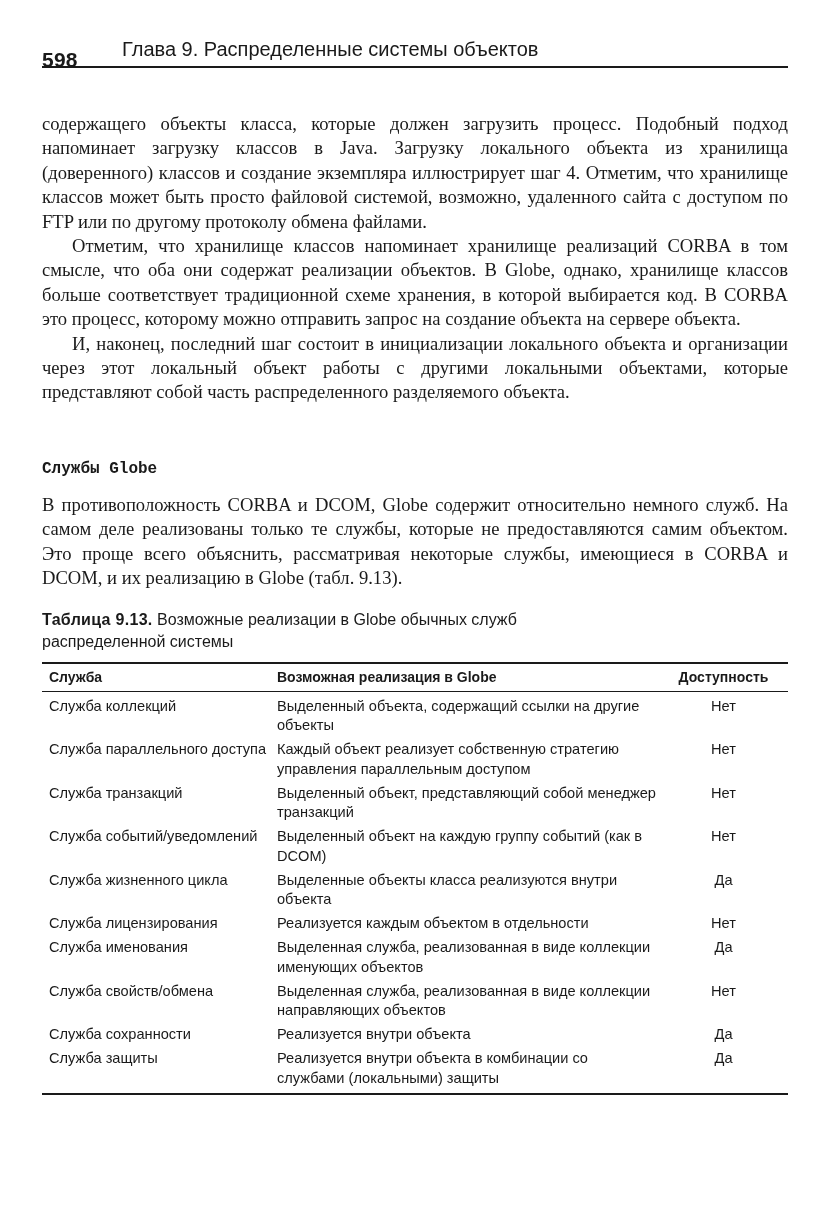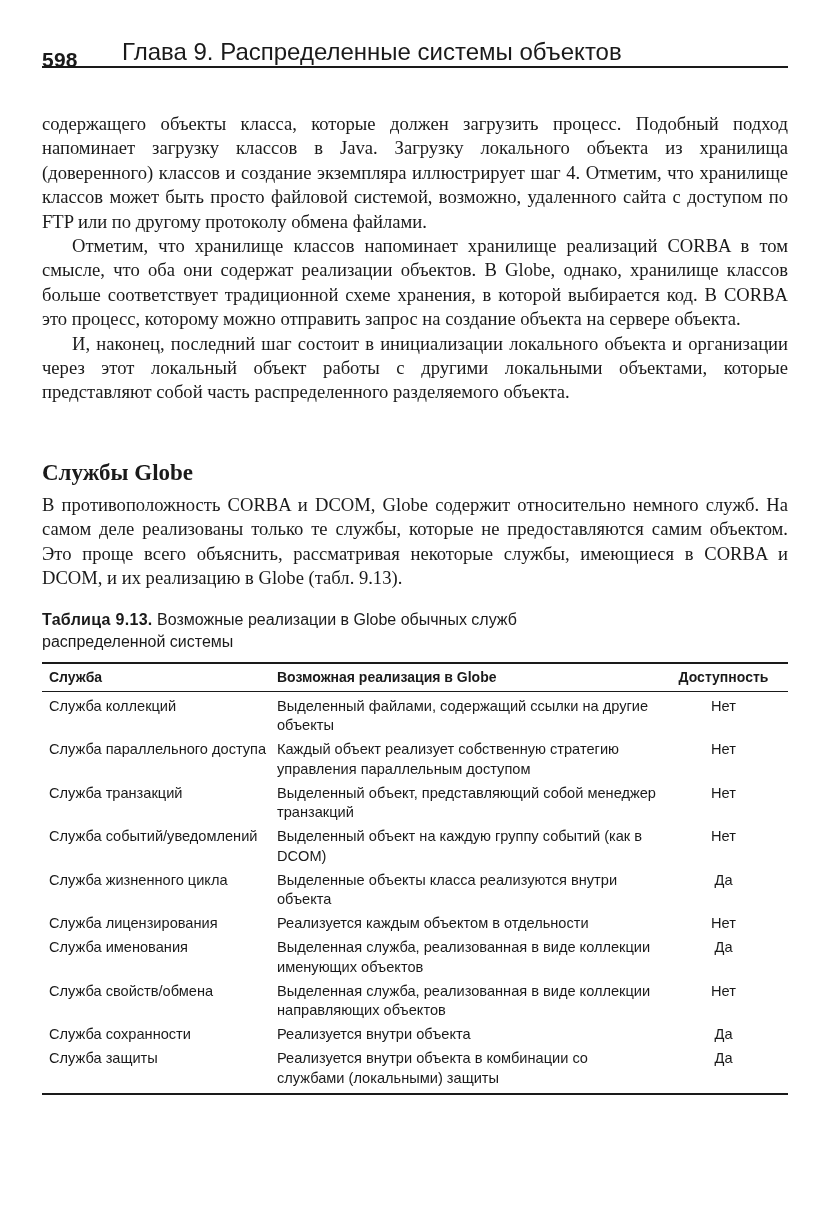--- a/index.html
+++ b/index.html
@@ -1,24 +1,24 @@
 <!DOCTYPE html>
 <html><head>
 <meta charset="utf-8">
 <style>
   html, body { margin: 0; padding: 0; background: #ffffff; }
   body { width: 833px; height: 1228px; position: relative; overflow: hidden; color: #1a1a1a; }
   .page { position: absolute; left: 42px; top: 0; width: 746px; }
   .running-head { position: absolute; top: 36px; left: 0; width: 746px; height: 30px; border-bottom: 2.5px solid #1a1a1a; font-family: "Liberation Sans", sans-serif; }
   .page-number { position: absolute; left: 0; top: 12px; font-size: 21px; font-weight: bold; letter-spacing: 0.2px; }
-  .chapter-title { position: absolute; left: 80px; top: 2px; font-size: 24px; }
+  .chapter-title { position: absolute; left: 80px; top: 2px; font-size: 20px; }
   .body-text { position: absolute; top: 112px; left: 0; width: 746px; font-family: "Liberation Serif", serif; font-size: 18.6px; line-height: 24.4px; text-align: justify; }
   .body-text p { margin: 0; }
   .body-text p.indent { text-indent: 30px; }
-  .section-heading { position: absolute; top: 460px; left: 0; font-family: Liberation Serif, serif; font-size: 23px; font-weight: bold; }
+  .section-heading { position: absolute; top: 460px; left: 0; font-family: Liberation Mono, monospace; font-size: 16px; font-weight: bold; }
   .section-text { position: absolute; top: 493px; left: 0; width: 746px; font-family: "Liberation Serif", serif; font-size: 18.6px; line-height: 24.4px; text-align: justify; }
   .section-text p { margin: 0; }
   .table-caption { position: absolute; top: 609px; left: 0; width: 600px; font-family: "Liberation Sans", sans-serif; font-size: 16px; line-height: 22px; }
   .table-caption .cap-label { font-weight: bold; letter-spacing: 0.3px; }
   .table-wrap { position: absolute; top: 662px; left: 0; width: 746px; border-top: 2px solid #1a1a1a; border-bottom: 2px solid #1a1a1a; font-family: "Liberation Sans", sans-serif; font-size: 14.6px; line-height: 19.5px; }
   table { border-collapse: collapse; width: 100%; }
   th { text-align: left; font-weight: bold; padding: 4px 0 3px 0; border-bottom: 1px solid #1a1a1a; font-size: 14px; }
   td { vertical-align: top; padding: 0 0 4.5px 0; }
   tbody tr:first-child td { padding-top: 5px; }
   .c1 { width: 228px; padding-left: 7px; }
@@ -57,21 +57,21 @@
       <thead>
         <tr>
           <th class="c1">Служба</th>
           <th class="c2">Возможная реализация в Globe</th>
           <th class="c3">Доступность</th>
         </tr>
       </thead>
       <tbody>
         <tr>
           <td class="c1">Служба коллекций</td>
-          <td class="c2">Выделенный файлами, содержащий ссылки на другие объекты</td>
+          <td class="c2">Выделенный объекта, содержащий ссылки на другие объекты</td>
           <td class="c3">Нет</td>
         </tr>
         <tr>
           <td class="c1">Служба параллельного доступа</td>
           <td class="c2">Каждый объект реализует собственную стратегию управления параллельным доступом</td>
           <td class="c3">Нет</td>
         </tr>
         <tr>
           <td class="c1">Служба транзакций</td>
           <td class="c2">Выделенный объект, представляющий собой менеджер транзакций</td>

